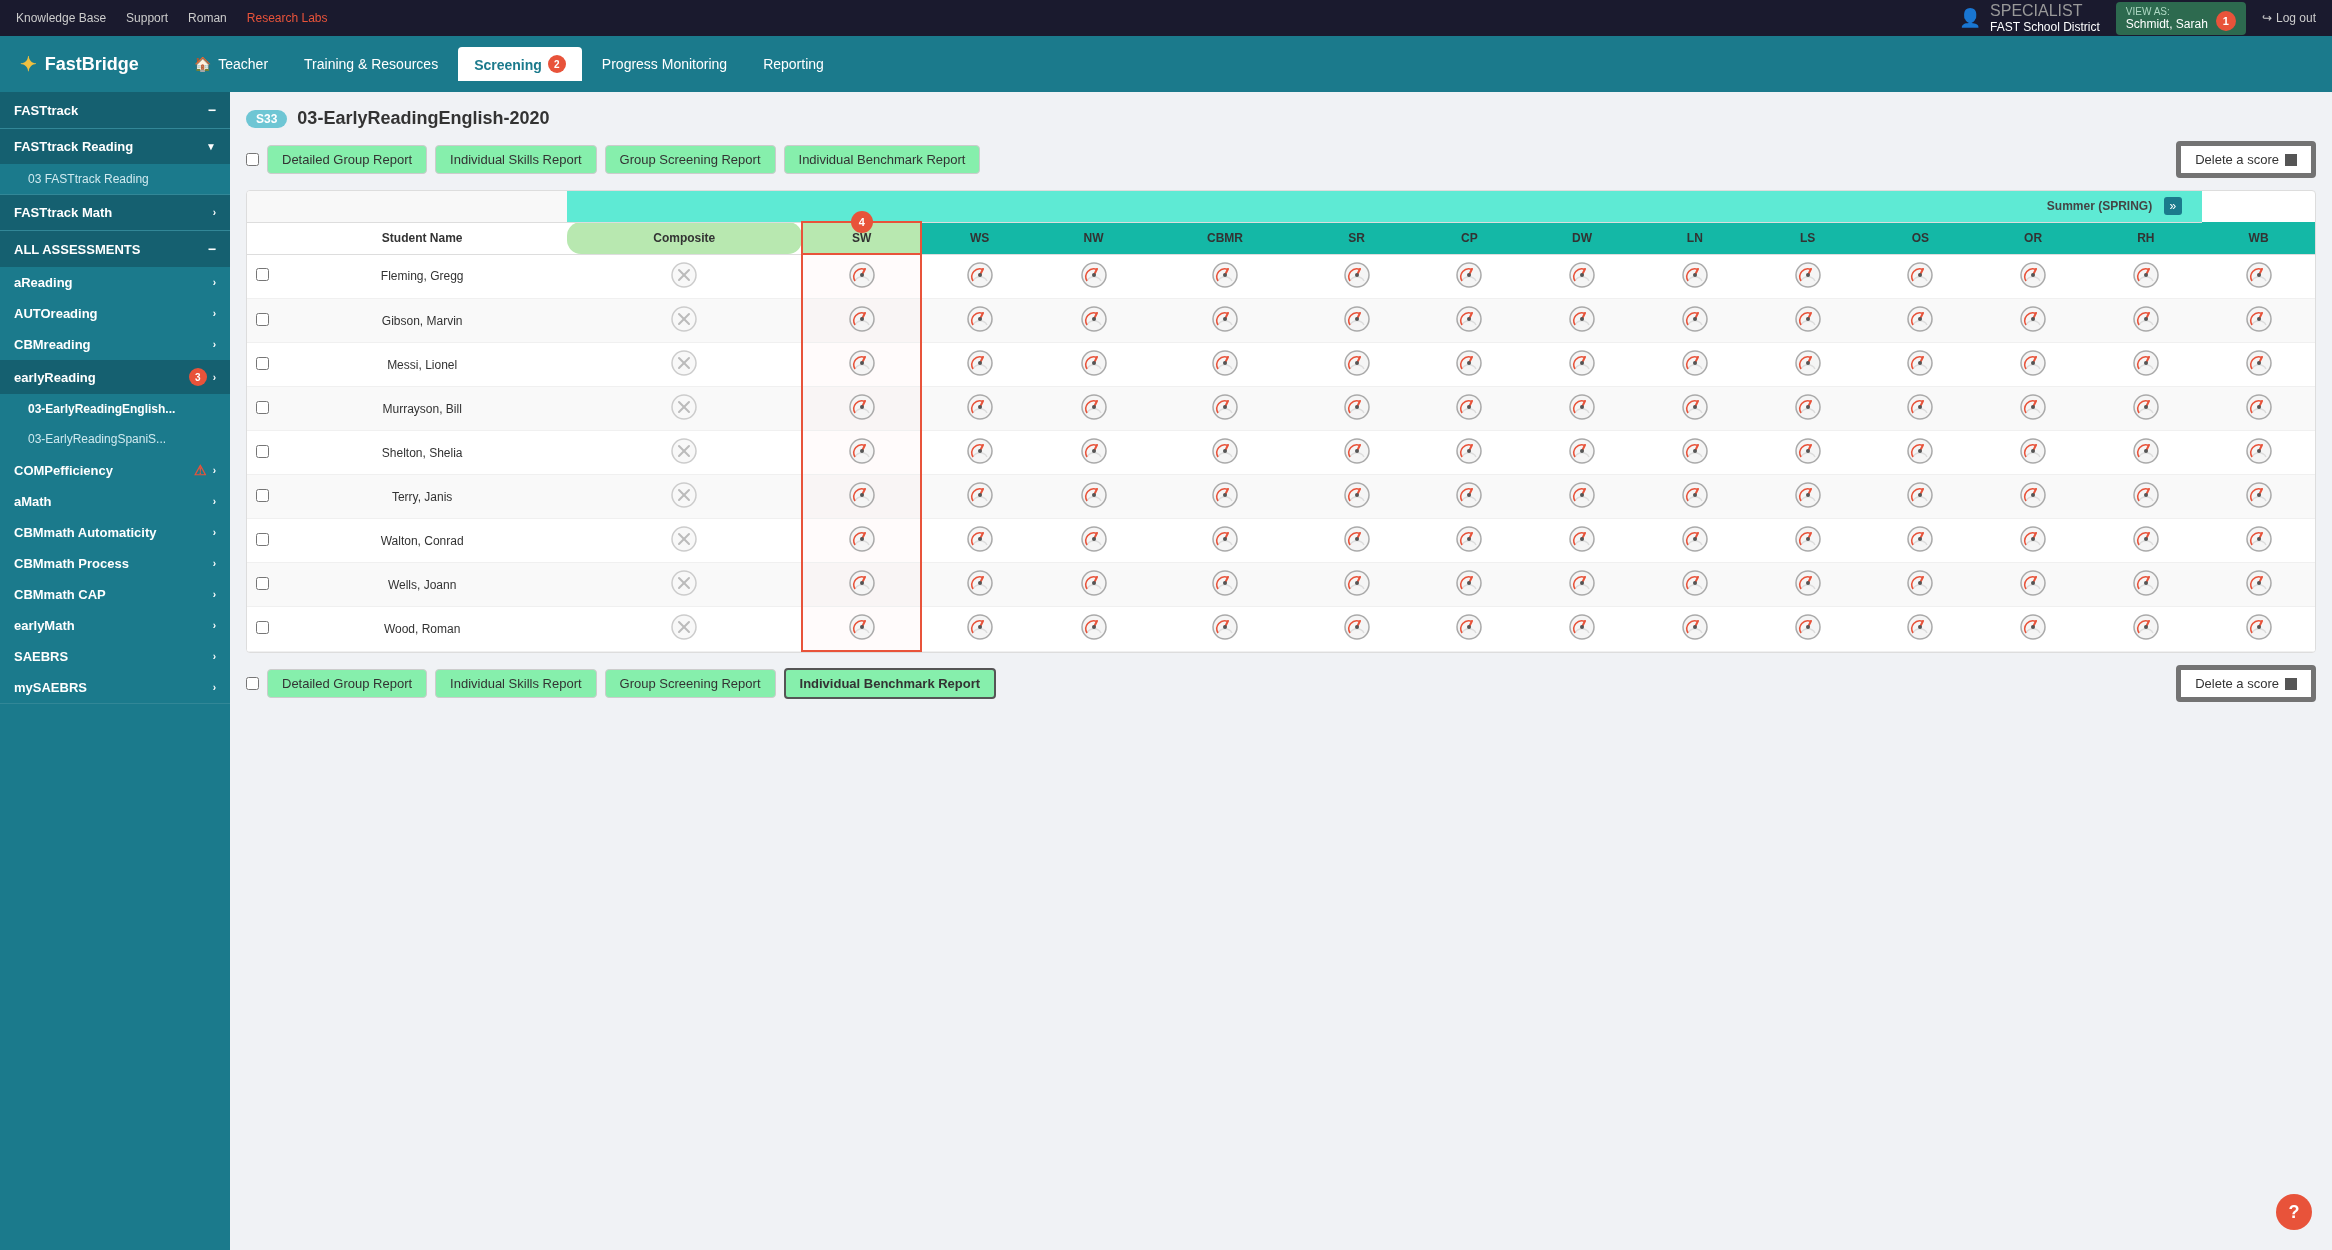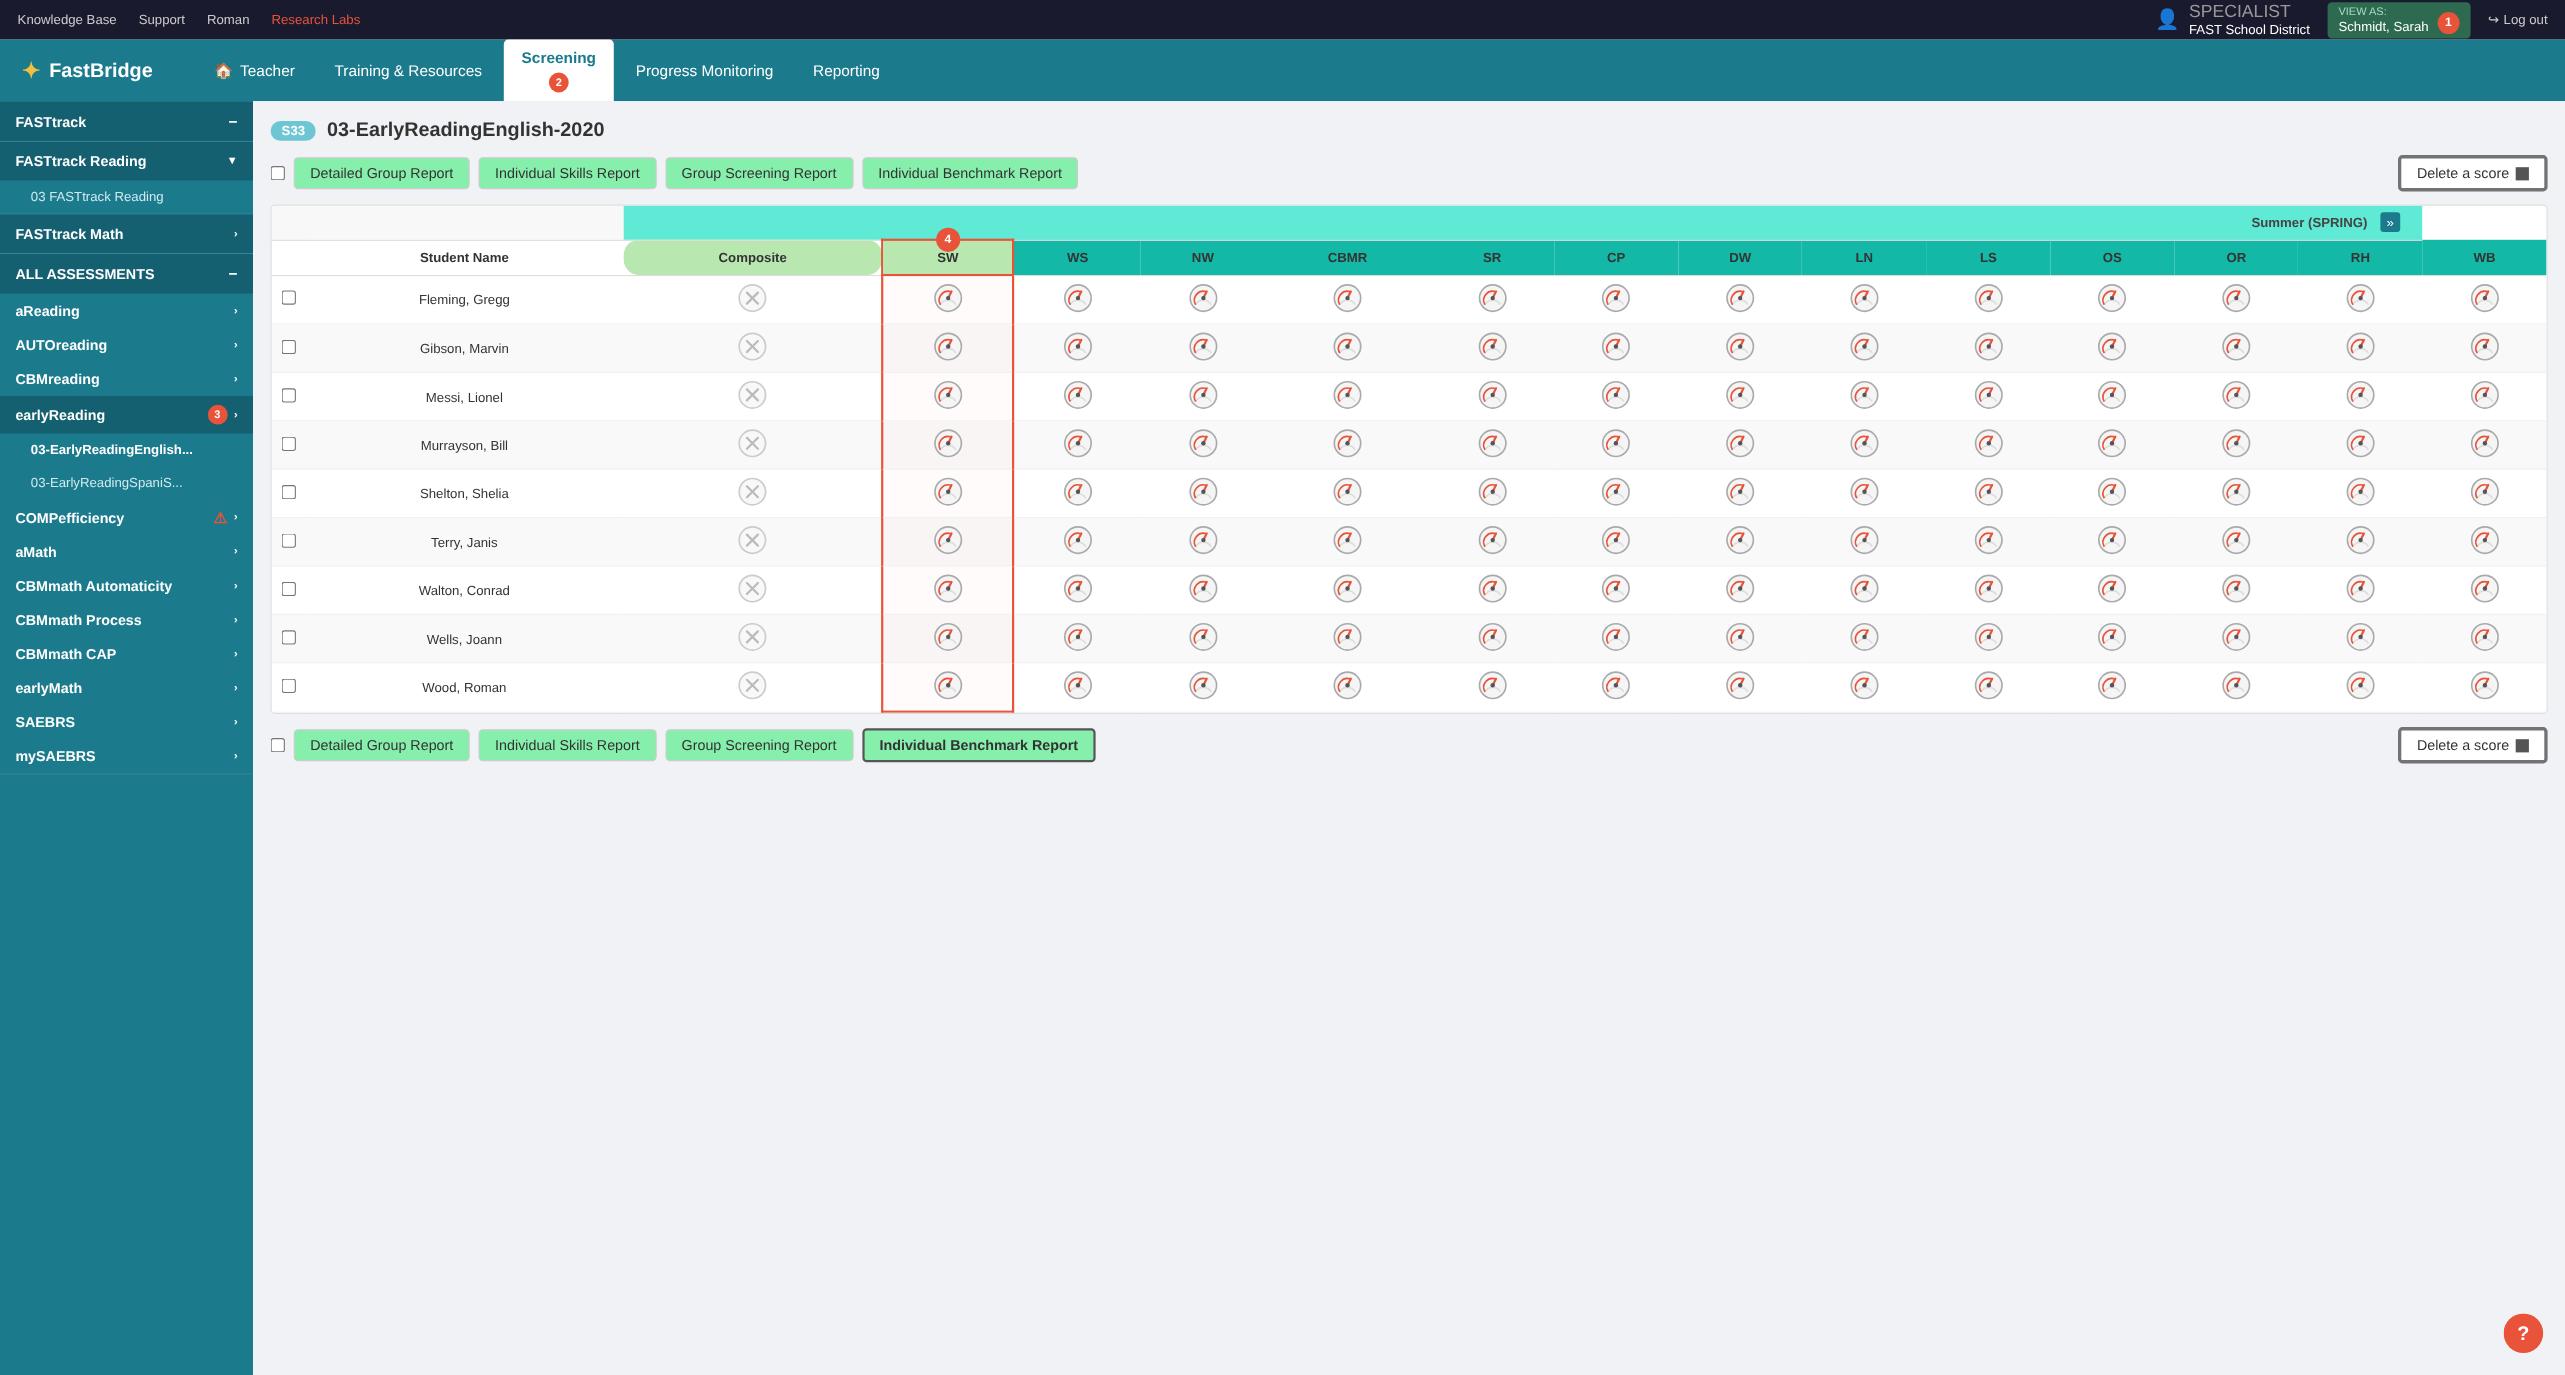--- a/index.html
+++ b/index.html
@@ -120,21 +120,21 @@
       border: 1px solid #ccc;
       background: #86efac;
       padding: 6px 14px;
       border-radius: 4px;
       font-size: 13px;
       cursor: pointer;
       color: #333;
     }
     .delete-btn {
       margin-left: auto;
-      border: 3px solid #737373;
+      border: 5px solid #737373;
       background: #fff;
       padding: 6px 14px;
       border-radius: 4px;
       font-size: 13px;
       cursor: pointer;
       color: #333;
       display: flex;
       align-items: center;
       gap: 6px;
     }
@@ -249,21 +249,21 @@
     <span>FastBridge</span>
   </div>
   <div class="nav-items">
     <a class="nav-item" href="#">
       <span>🏠</span>
       <span>Teacher</span>
     </a>
     <a class="nav-item" href="#">
       <span>Training &amp; Resources</span>
     </a>
-    <a class="nav-item active" href="#" style="display:flex;align-items:center;gap:6px;flex-direction:column;">
+    <a class="nav-item active" href="#" style="display:flex;align-items:flex-end;gap:6px;">
       <span>Screening</span>
       <span class="nav-badge">2</span>
     </a>
     <a class="nav-item" href="#">
       <span>Progress Monitoring</span>
     </a>
     <a class="nav-item" href="#">
       <span>Reporting</span>
     </a>
   </div>

